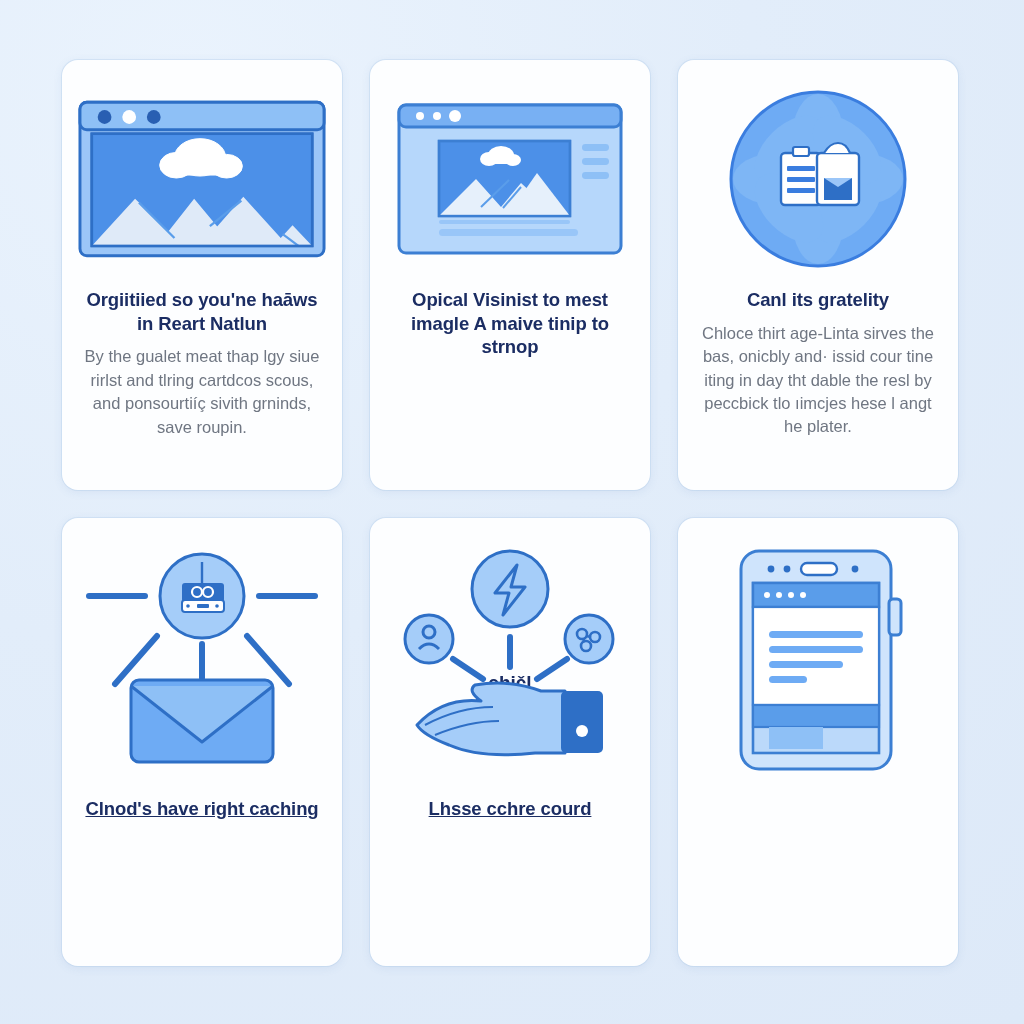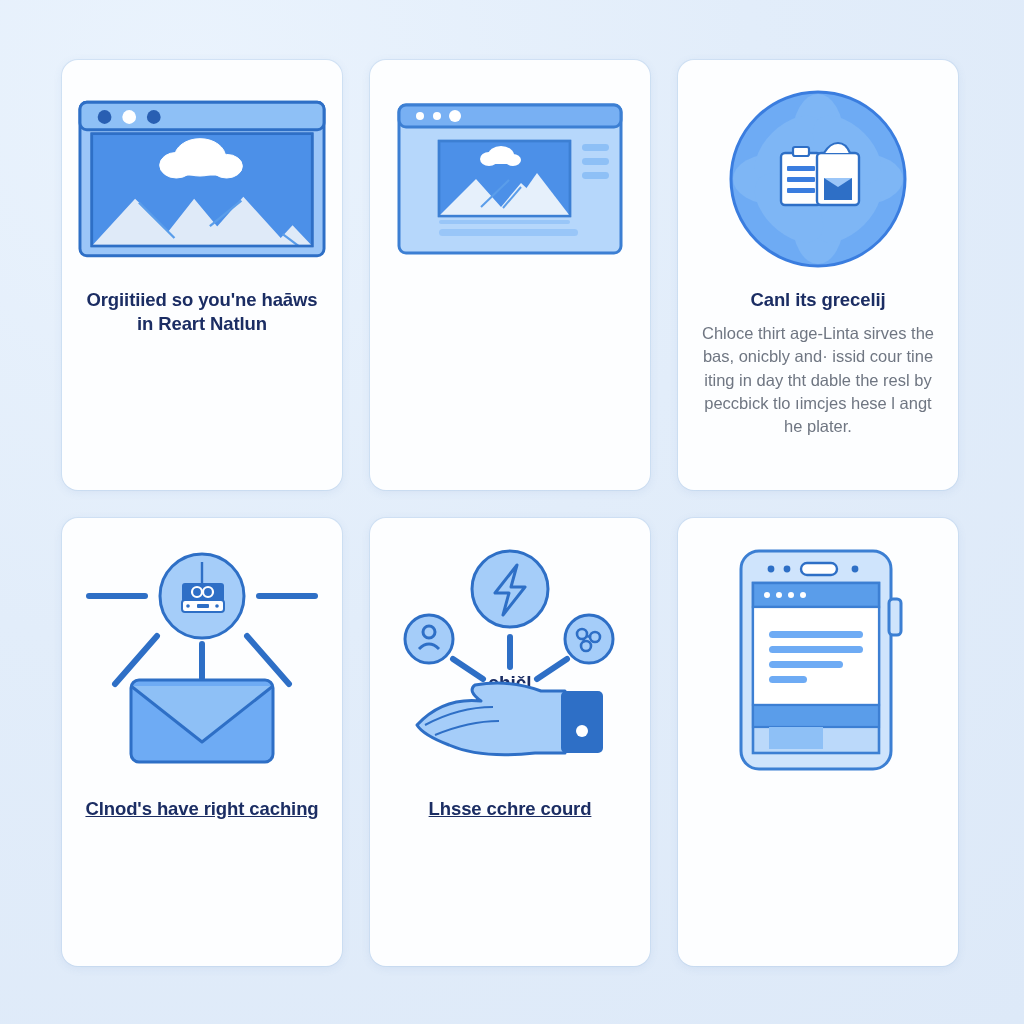--- a/index.html
+++ b/index.html
@@ -90,20 +90,21 @@
           <g fill="#ffffff" stroke="#ffffff">
             <ellipse cx="124" cy="58" rx="26" ry="19"></ellipse>
             <ellipse cx="100" cy="66" rx="17" ry="13"></ellipse>
             <ellipse cx="151" cy="67" rx="16" ry="12"></ellipse>
             <rect x="98" y="60" width="55" height="16" rx="8"></rect>
           </g>
           <rect x="14" y="34" width="224" height="114" fill="none" stroke="#2f6fc4" stroke-width="2.6"></rect>
         </svg>
       </div>
       <div class="title">Orgiitiied so you'ne haāws in Reart Natlun</div>
+      <div class="body">By the gualet meat thap lgy siue rirlst and tlring cartdcos scous, and ponsourtiíç sivith grninds, save roupin.</div>
     </div>
 
     <div class="card row1">
       <div class="art">
         <svg width="226" height="152" viewBox="0 0 226 152" class="soft">
           <rect x="2" y="2" width="222" height="148" rx="7" fill="#b7d7fa" stroke="#3d7fd1" stroke-width="3"></rect>
           <rect x="2" y="2" width="222" height="22" rx="7" fill="#79b0f2" stroke="#3d7fd1" stroke-width="3"></rect>
           <circle cx="23" cy="13" r="4" fill="#ffffff"></circle>
           <circle cx="40" cy="13" r="4" fill="#ffffff"></circle>
           <circle cx="58" cy="13" r="6" fill="#ffffff"></circle>
@@ -127,20 +128,21 @@
             <rect x="185" y="41" width="27" height="7" rx="3.4"></rect>
             <rect x="185" y="55" width="27" height="7" rx="3.4"></rect>
             <rect x="185" y="69" width="27" height="7" rx="3.4"></rect>
           </g>
           <g fill="#9ac6f7">
             <rect x="42" y="117" width="131" height="4" rx="2"></rect>
             <rect x="42" y="126" width="139" height="7" rx="3.5"></rect>
           </g>
         </svg>
       </div>
+      <div class="title">Opical Visinist to mest imagle A maive tinip to strnop</div>
     </div>
 
     <div class="card row1">
       <div class="art">
         <svg width="186" height="186" viewBox="0 0 186 186" class="soft">
           <circle cx="93" cy="93" r="87" fill="#6fabf2" stroke="#3b7ddd" stroke-width="3"></circle>
           <g fill="#82b8f5" opacity="0.85">
             <ellipse cx="93" cy="52" rx="26" ry="44"></ellipse>
             <ellipse cx="93" cy="134" rx="26" ry="44"></ellipse>
             <ellipse cx="52" cy="93" rx="44" ry="26"></ellipse>
@@ -158,21 +160,21 @@
               <rect x="62" y="91" width="28" height="5" rx="1"></rect>
               <rect x="62" y="102" width="28" height="5" rx="1"></rect>
             </g>
             <rect x="92" y="67" width="42" height="52" rx="4" fill="#ffffff" stroke="#2f6fc4" stroke-width="2.4"></rect>
             <path d="M99 67 q6 -10 14 -10 q8 0 12 10" fill="#ffffff" stroke="#2f6fc4" stroke-width="2.2"></path>
             <path d="M99 92 h28 v22 h-28 z" fill="#2f6fc4"></path>
             <path d="M99 92 l14 9 l14 -9" fill="#9cc6f7" stroke="none"></path>
           </g>
         </svg>
       </div>
-      <div class="title">Canl its grecelij</div>
+      <div class="title">Canl its gratelity</div>
       <div class="body">Chloce thirt age-Linta sirves the bas, onicbly and· issid cour tine iting in day tht dable the resl by peccbick tlo ıimcjes hese l anɡt he plater.</div>
     </div>
 
     <div class="card row2">
       <div class="art">
         <svg width="242" height="220" viewBox="0 0 242 220" class="soft">
           <g stroke="#2f6fc4" stroke-width="6" stroke-linecap="round">
             <path d="M8 46 L64 46"></path>
             <path d="M178 46 L234 46"></path>
             <path d="M76 86 L34 134"></path>

